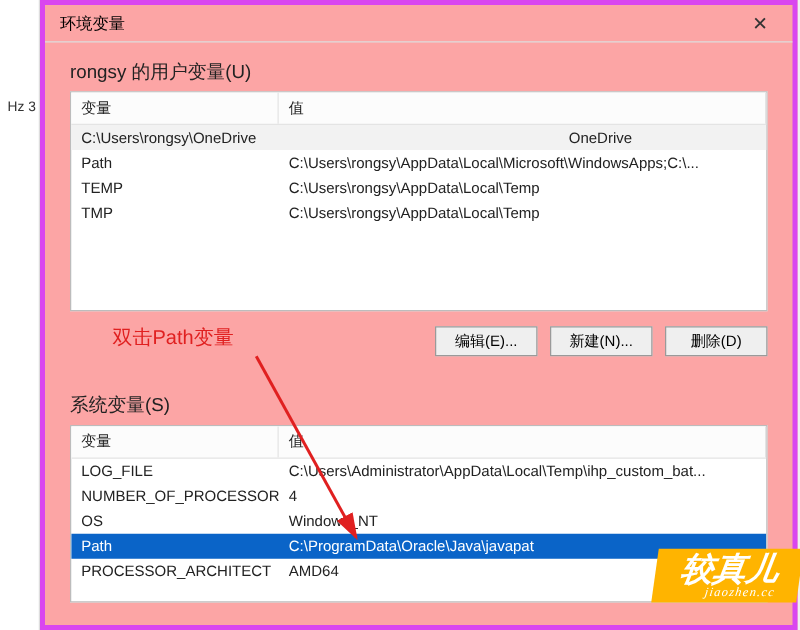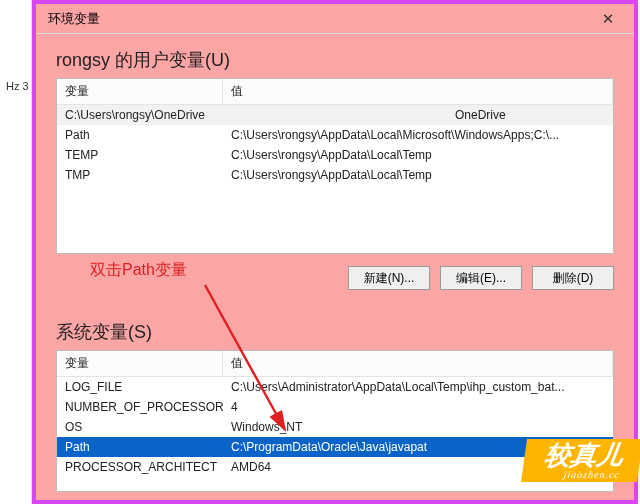--- a/index.html
+++ b/index.html
@@ -4,21 +4,21 @@
 <style>
   * { box-sizing: border-box; margin: 0; padding: 0; }
   body { font-family: "Microsoft YaHei", "Segoe UI", sans-serif; font-size: 12px; background: #f0f0f0; width: 640px; height: 504px; overflow: hidden; position: relative; }
   .left-bg { position: absolute; left: 0; top: 0; width: 32px; height: 504px; background: #fff; border-right: 1px solid #ddd; }
   .hz { position: absolute; left: 6px; top: 80px; font-size: 11px; color: #333; }
   .dialog { position: absolute; left: 32px; top: 0; width: 606px; height: 504px; background: #fca5a5; border: 4px solid #d946ef; }
   .titlebar { height: 30px; display: flex; align-items: center; justify-content: space-between; padding: 0 8px 0 12px; border-bottom: 1px solid #ddd; }
   .title { font-size: 13px; color: #000; }
   .close { width: 36px; height: 24px; display: flex; align-items: center; justify-content: center; font-size: 15px; color: #333; }
   .body { padding: 14px 20px; }
-  .sec-label { font-size: 18px; color: #222; margin-bottom: 6px; }
+  .sec-label { font-size: 15px; color: #222; margin-bottom: 6px; }
   .grid { border: 1px solid #bcbcbc; background: #fff; }
   .grid-head, .grid-row { display: flex; }
   .grid-head { background: #fcfcfc; border-bottom: 1px solid #e4e4e4; }
   .grid-head .cell { border-right: 1px solid #e4e4e4; padding: 4px 8px; font-size: 12px; color: #222; }
   .grid-row .cell { padding: 3px 8px; font-size: 12px; color: #222; white-space: nowrap; overflow: hidden; }
   .col1 { width: 166px; flex: 0 0 166px; }
   .col2 { flex: 1; }
   .grid-row.shaded { background: #f2f2f2; }
   .grid-row.selected { background: #0a64c8; }
   .grid-row.selected .cell { color: #fff; }
@@ -66,22 +66,22 @@
         <div class="grid-row">
           <div class="cell col1">TEMP</div>
           <div class="cell col2">C:\Users\rongsy\AppData\Local\Temp</div>
         </div>
         <div class="grid-row">
           <div class="cell col1">TMP</div>
           <div class="cell col2">C:\Users\rongsy\AppData\Local\Temp</div>
         </div>
       </div>
       <div class="btn-row">
+        <div class="btn">编辑(E)...</div>
         <div class="btn">新建(N)...</div>
-        <div class="btn">编辑(E)...</div>
         <div class="btn">删除(D)</div>
       </div>
     </div>
 
     <div class="sys-sec">
       <div class="sec-label">系统变量(S)</div>
       <div class="grid sys-grid">
         <div class="grid-head">
           <div class="cell col1">变量</div>
           <div class="cell col2">值</div>

